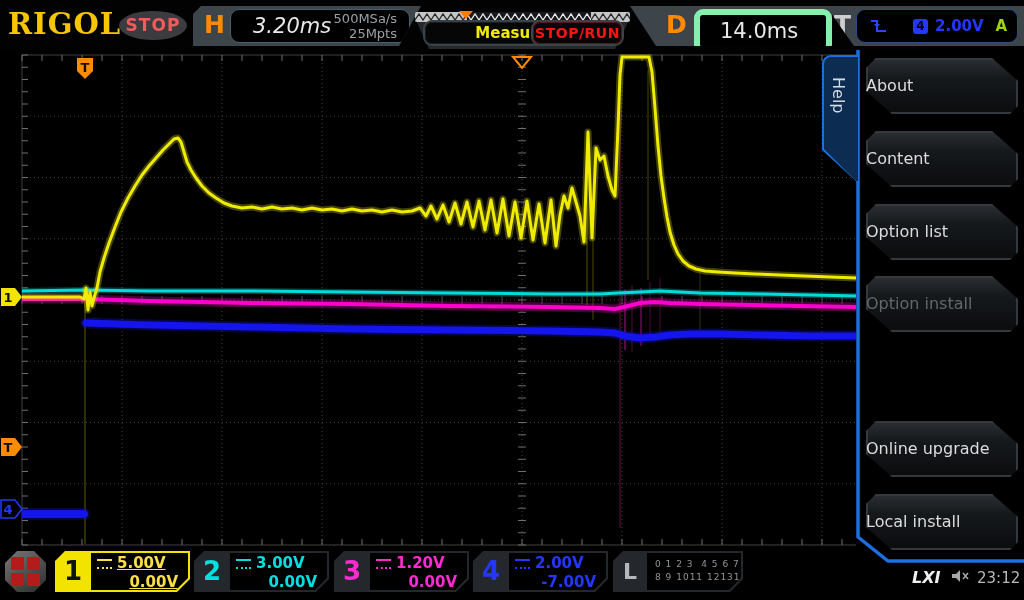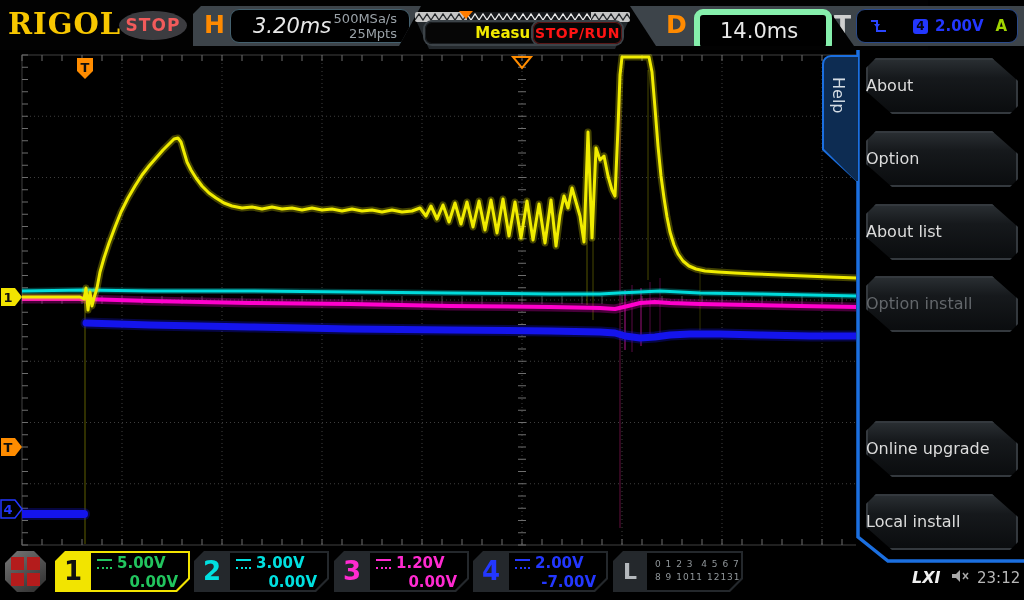--- a/index.html
+++ b/index.html
@@ -224,38 +224,38 @@
 
   <div class="menu-panel">
     <svg class="panel-edge" width="168" height="513">
       <path d="M2,0 L2,487 L32,511 L168,511" stroke="#1b6fe0" stroke-width="3.5" fill="none"></path>
     </svg>
     <div class="help-tab">
       <div class="help-tab-in"></div>
       <span class="help-txt">Help</span>
     </div>
     <div class="menu-btn" style="top:8px">About</div>
-    <div class="menu-btn" style="top:81px">Option</div>
-    <div class="menu-btn" style="top:154px">About list</div>
+    <div class="menu-btn" style="top:81px">Content</div>
+    <div class="menu-btn" style="top:154px">Option list</div>
     <div class="menu-btn disabled" style="top:226px">Option install</div>
     <div class="menu-btn" style="top:371px">Online upgrade</div>
     <div class="menu-btn" style="top:444px">Local install</div>
   </div>
 
   <div class="bottombar">
     <div class="grid-icon">
         <i></i>
         <i></i>
         <i></i>
         <i></i>
       </div>
 
     <div class="ch-badge sel" style="left: 55px; background: rgb(242, 228, 0);">
       <div class="ch-tab"><span class="ch-num" style="color: rgb(16, 16, 16);">1</span></div>
-      <div class="ch-box" style="color: #22c55e;">
+      <div class="ch-box" style="color: #fde047; text-decoration: underline;">
         <div class="ch-row1">
             <span class="dc-icon"></span>
             <span>5.00V</span>
           </div>
         <div class="ch-row2">0.00V</div>
       </div>
     </div>
 
     <div class="ch-badge" style="left: 194px; background: rgb(36, 40, 44);">
       <div class="ch-tab"><span class="ch-num" style="color: rgb(0, 224, 224);">2</span></div>

